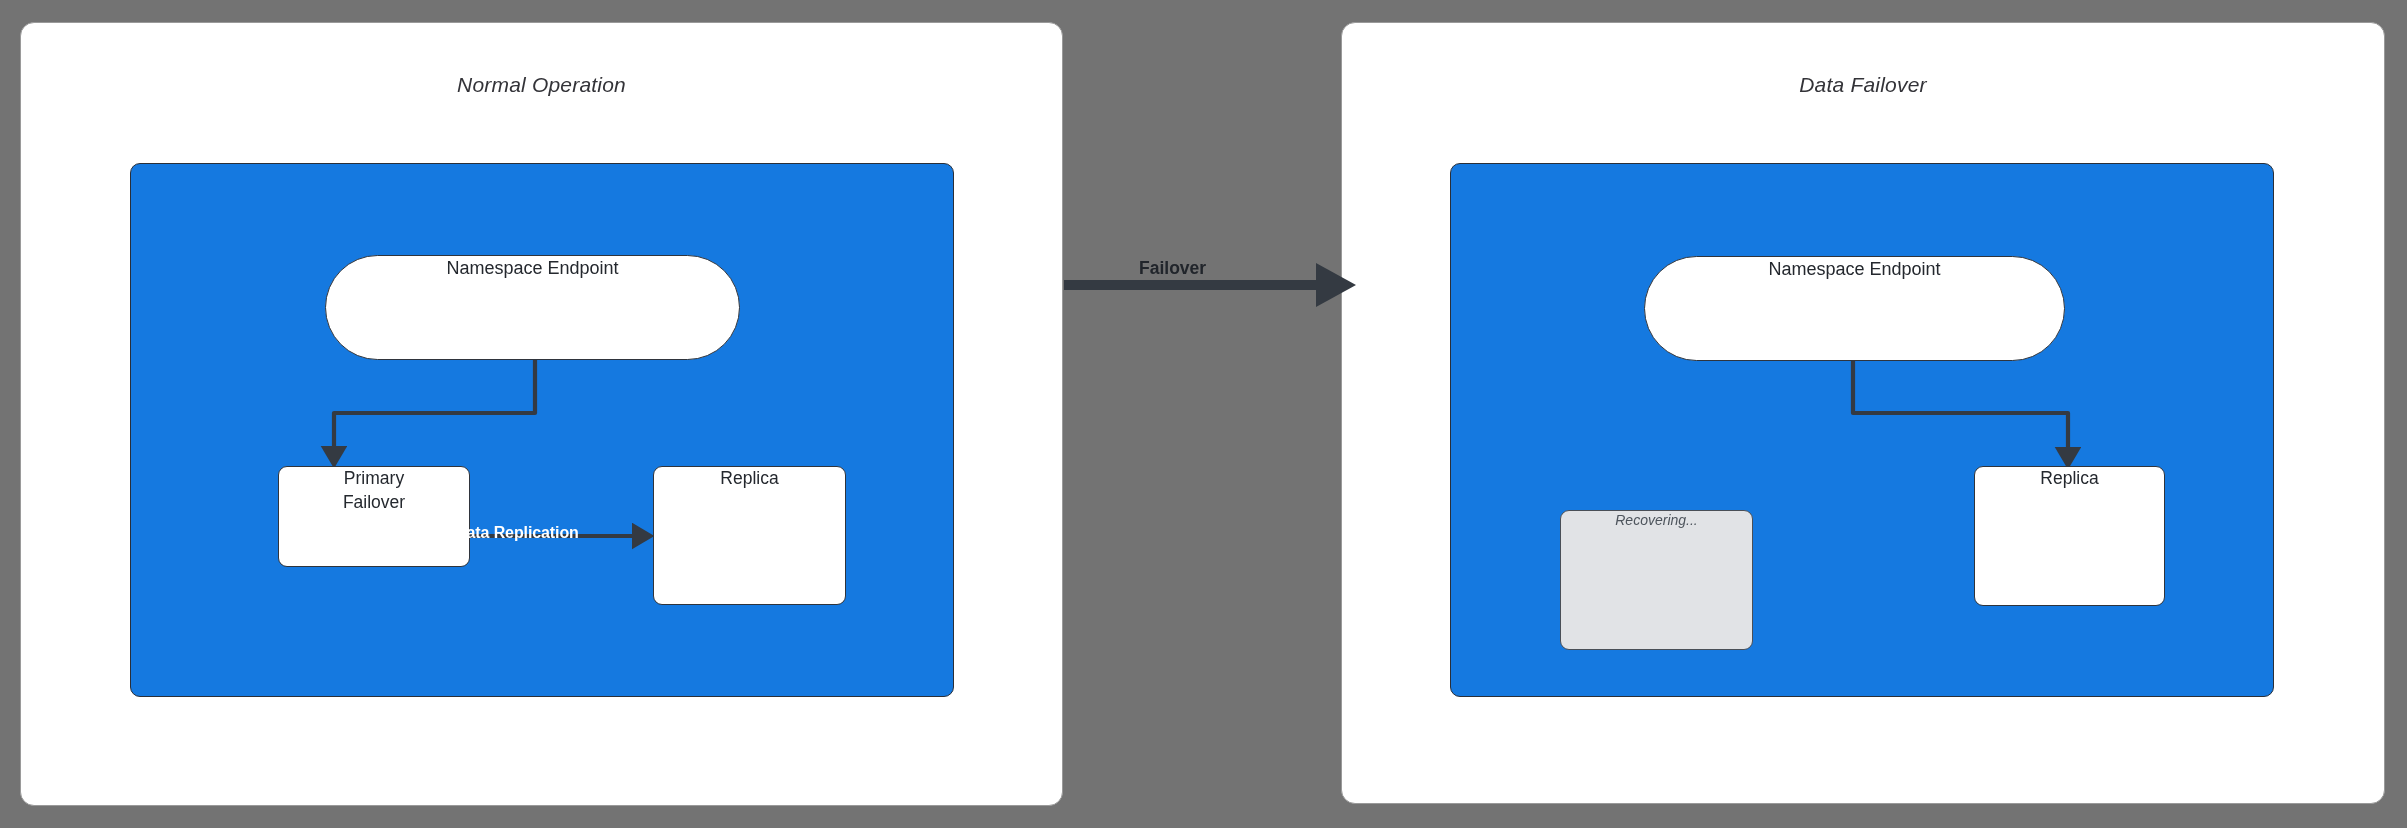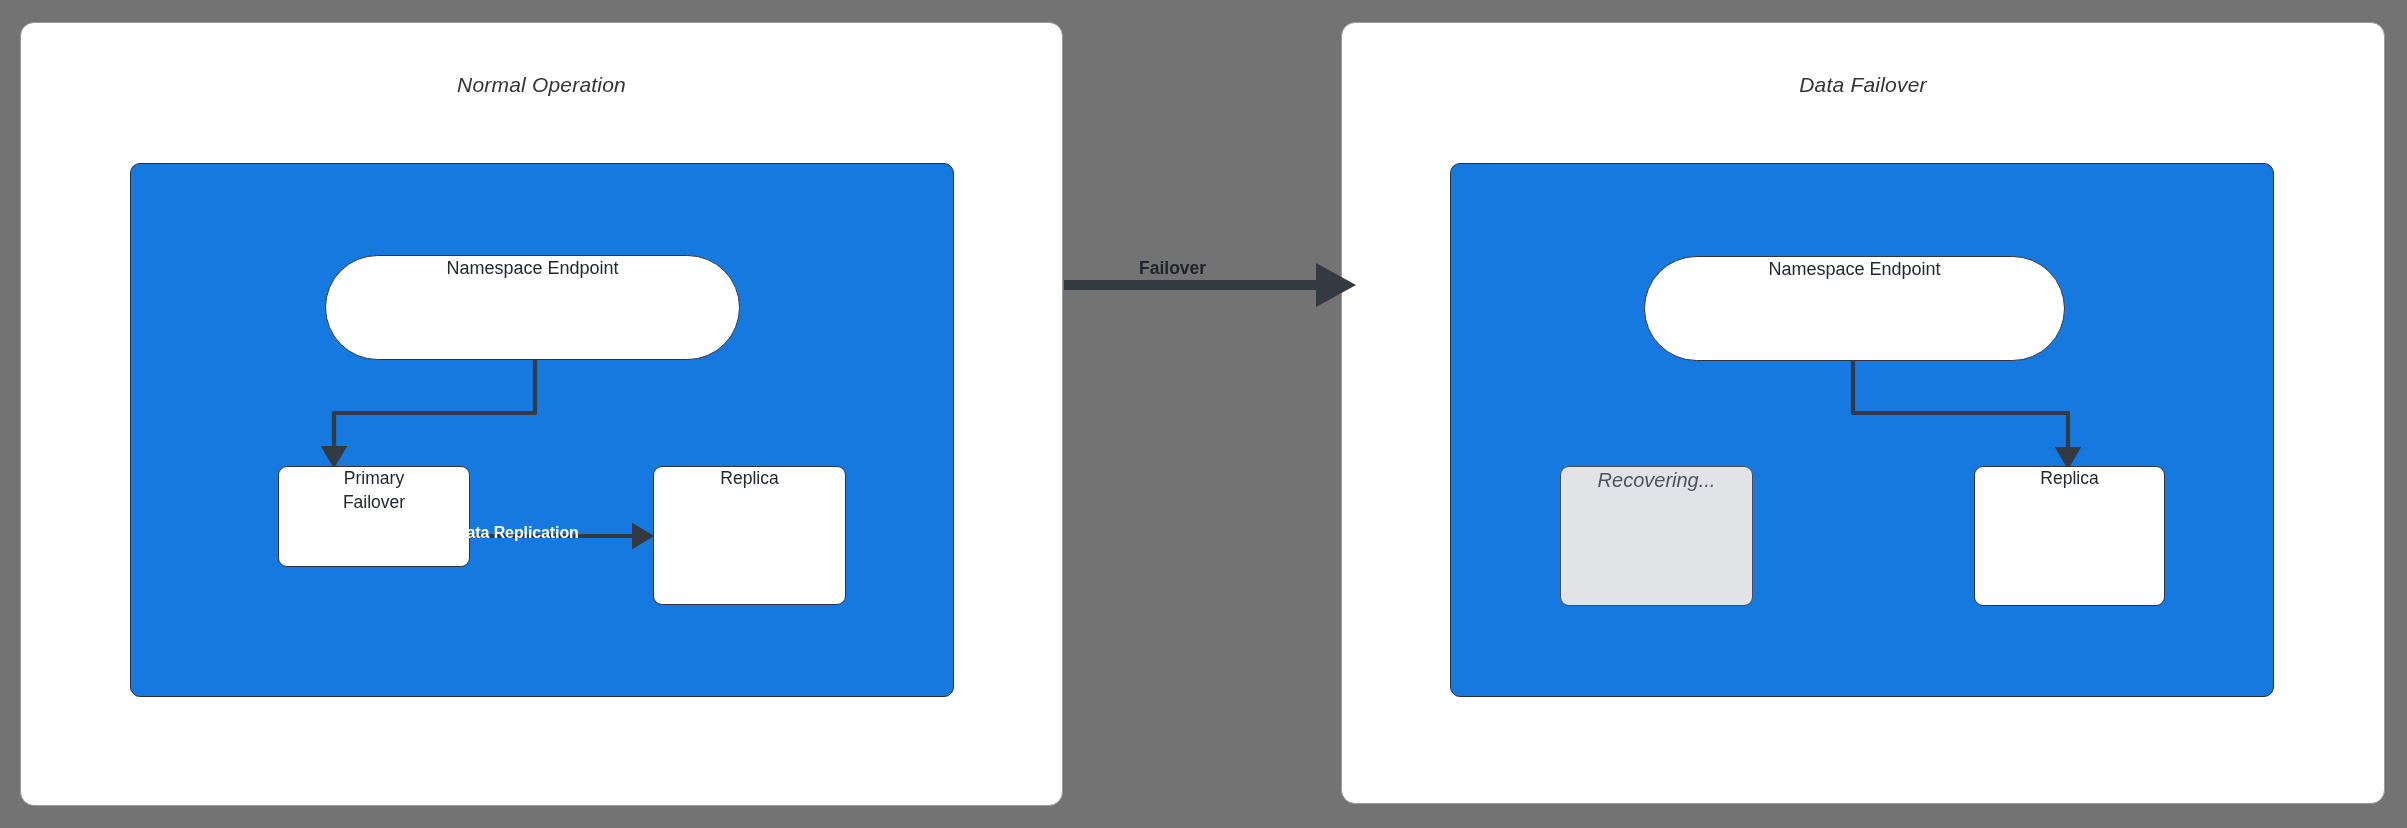--- a/index.html
+++ b/index.html
@@ -70,21 +70,22 @@
     line-height: 1.35;
     z-index: 4;
   }
   .node.pill { border-radius: 999px; font-size: 18px; }
   .node.rect { border-radius: 9px; }
   .node.ghost {
     background: #e1e3e6;
     border-color: #4a4f57;
     color: #4d545c;
     font-style: italic;
-    font-size: 20px;
+    font-size: 14px;
+    margin-top: 44px;
   }
 
   #node-l-endpoint { left: 325px;  top: 255px; width: 415px; height: 105px; }
   #node-l-primary  { left: 239px;  top: 466px; width: 192px; height: 101px; margin-left: 39px; }
   #node-l-replica  { left: 653px;  top: 466px; width: 193px; height: 139px; }
   #node-r-endpoint { left: 1644px; top: 256px; width: 421px; height: 105px; }
   #node-r-recover  { left: 1560px; top: 466px; width: 193px; height: 140px; }
   #node-r-replica  { left: 1974px; top: 466px; width: 191px; height: 140px; }
 
   

